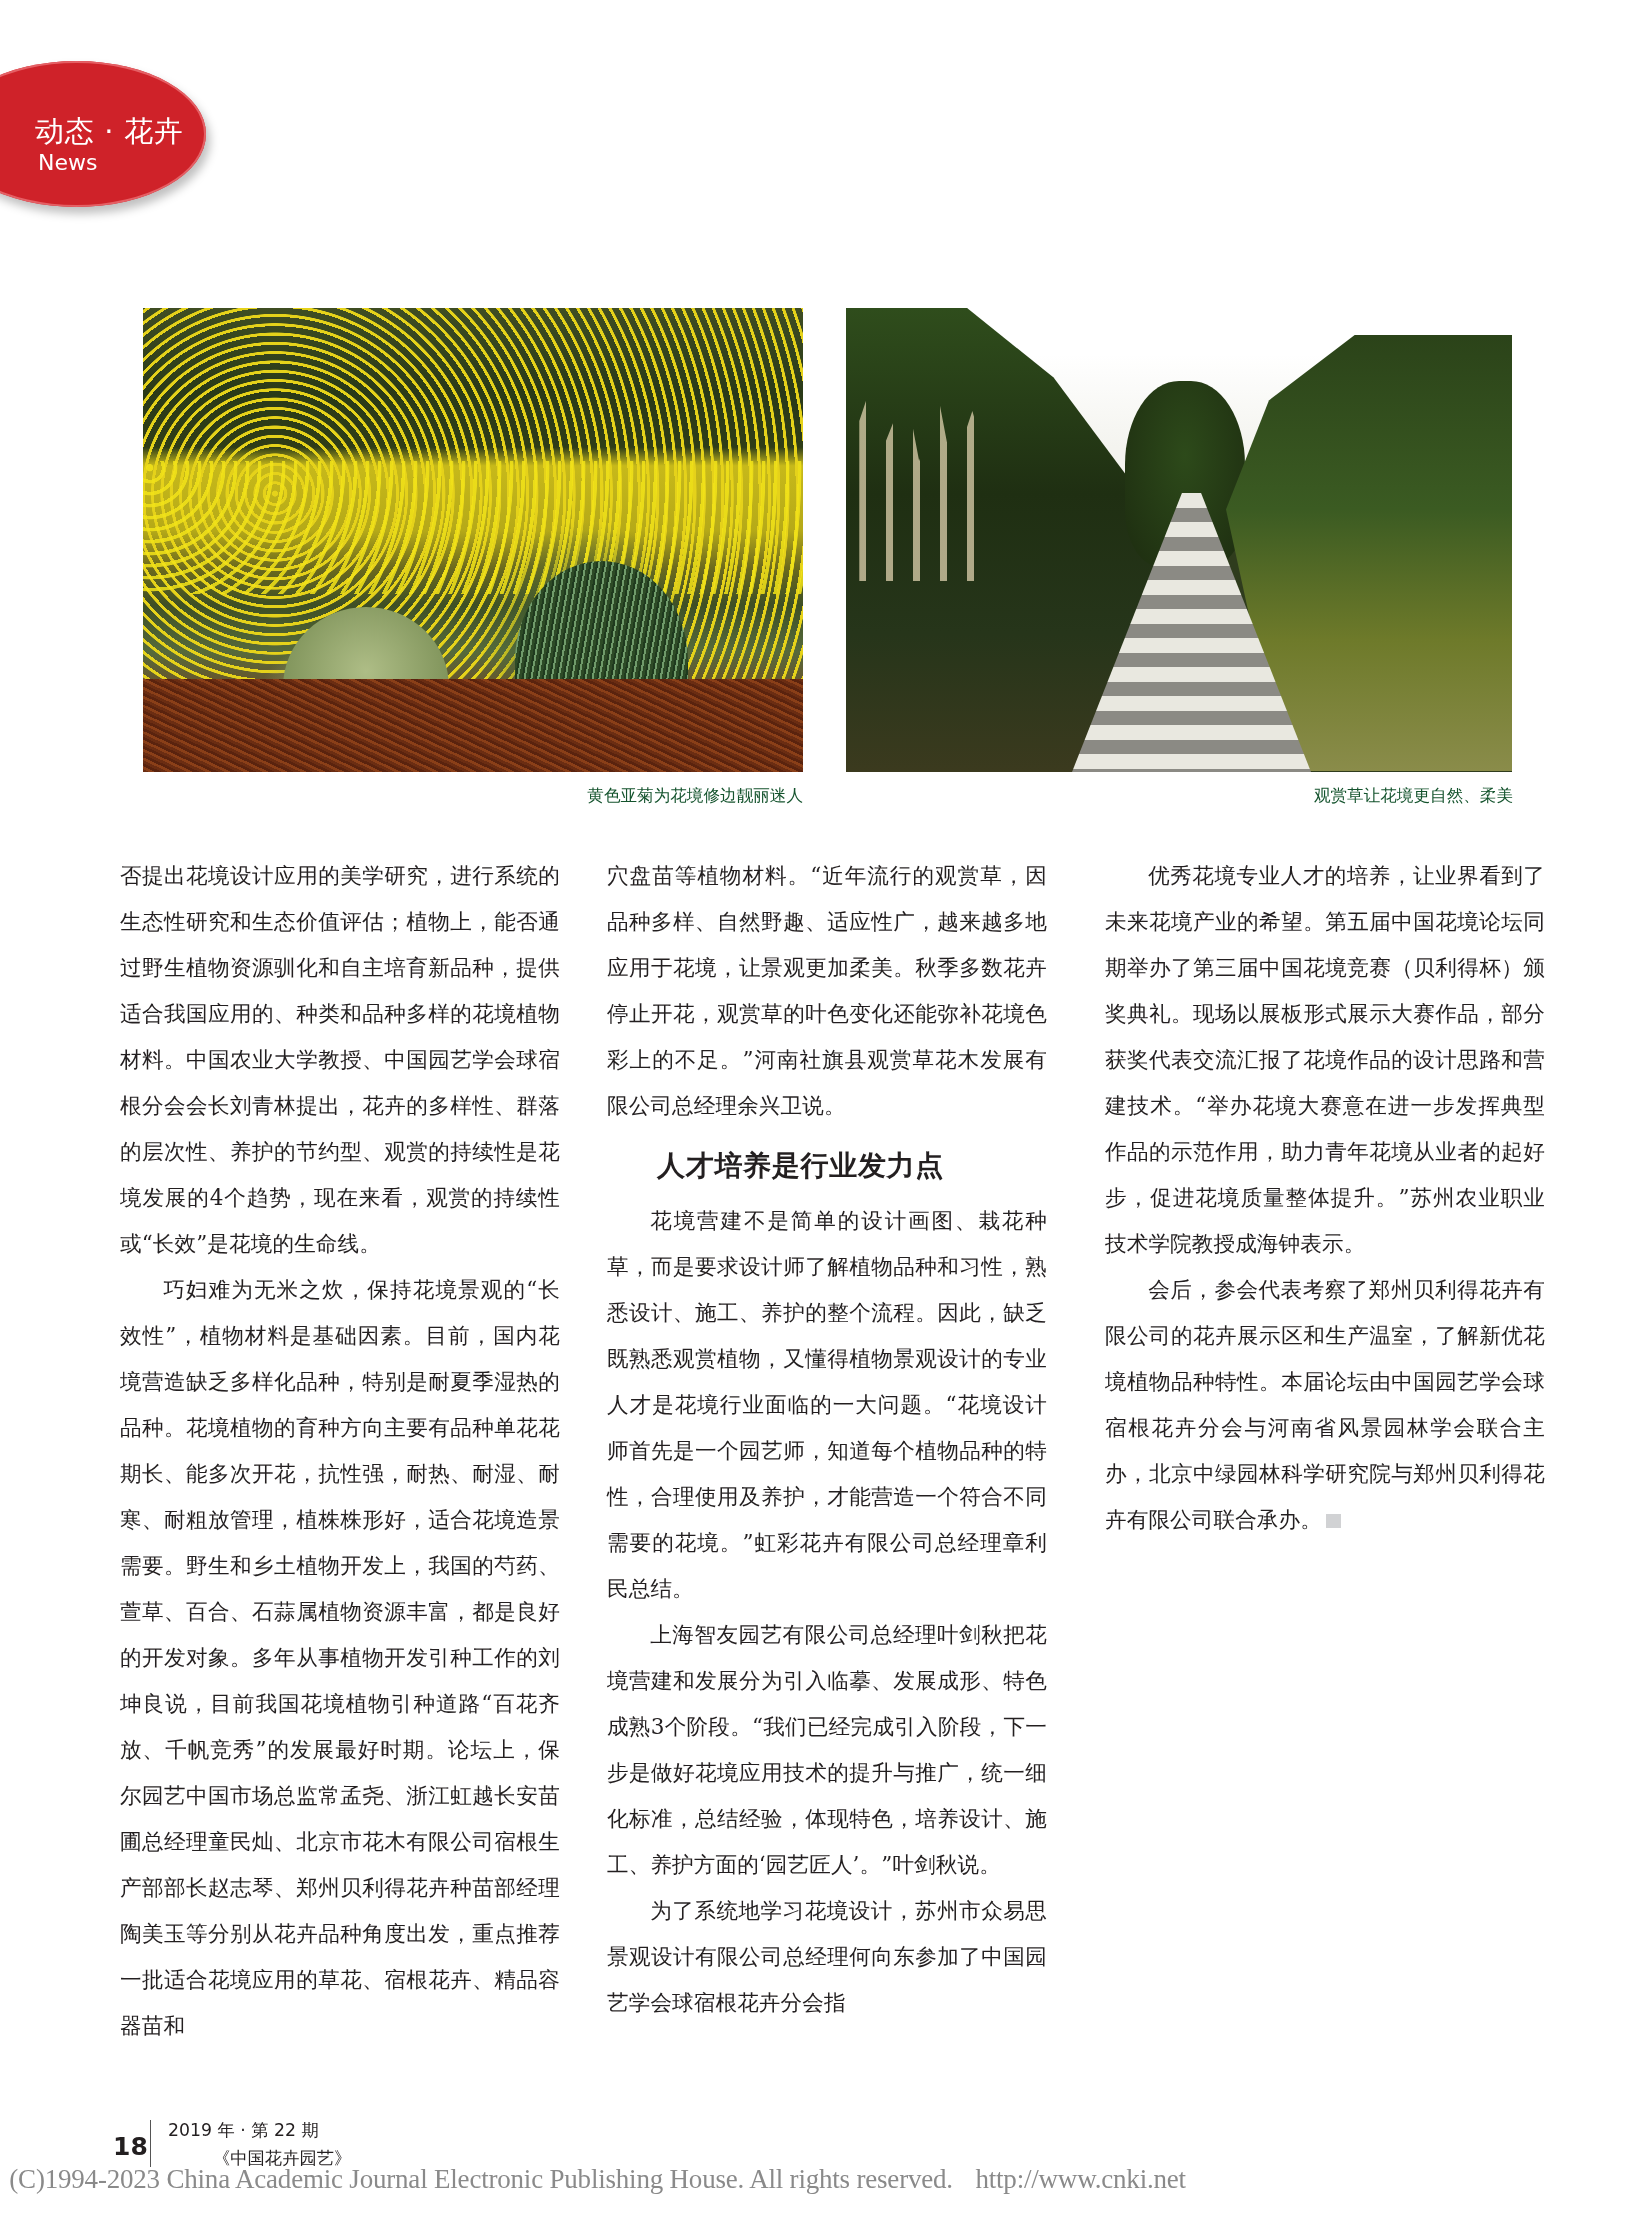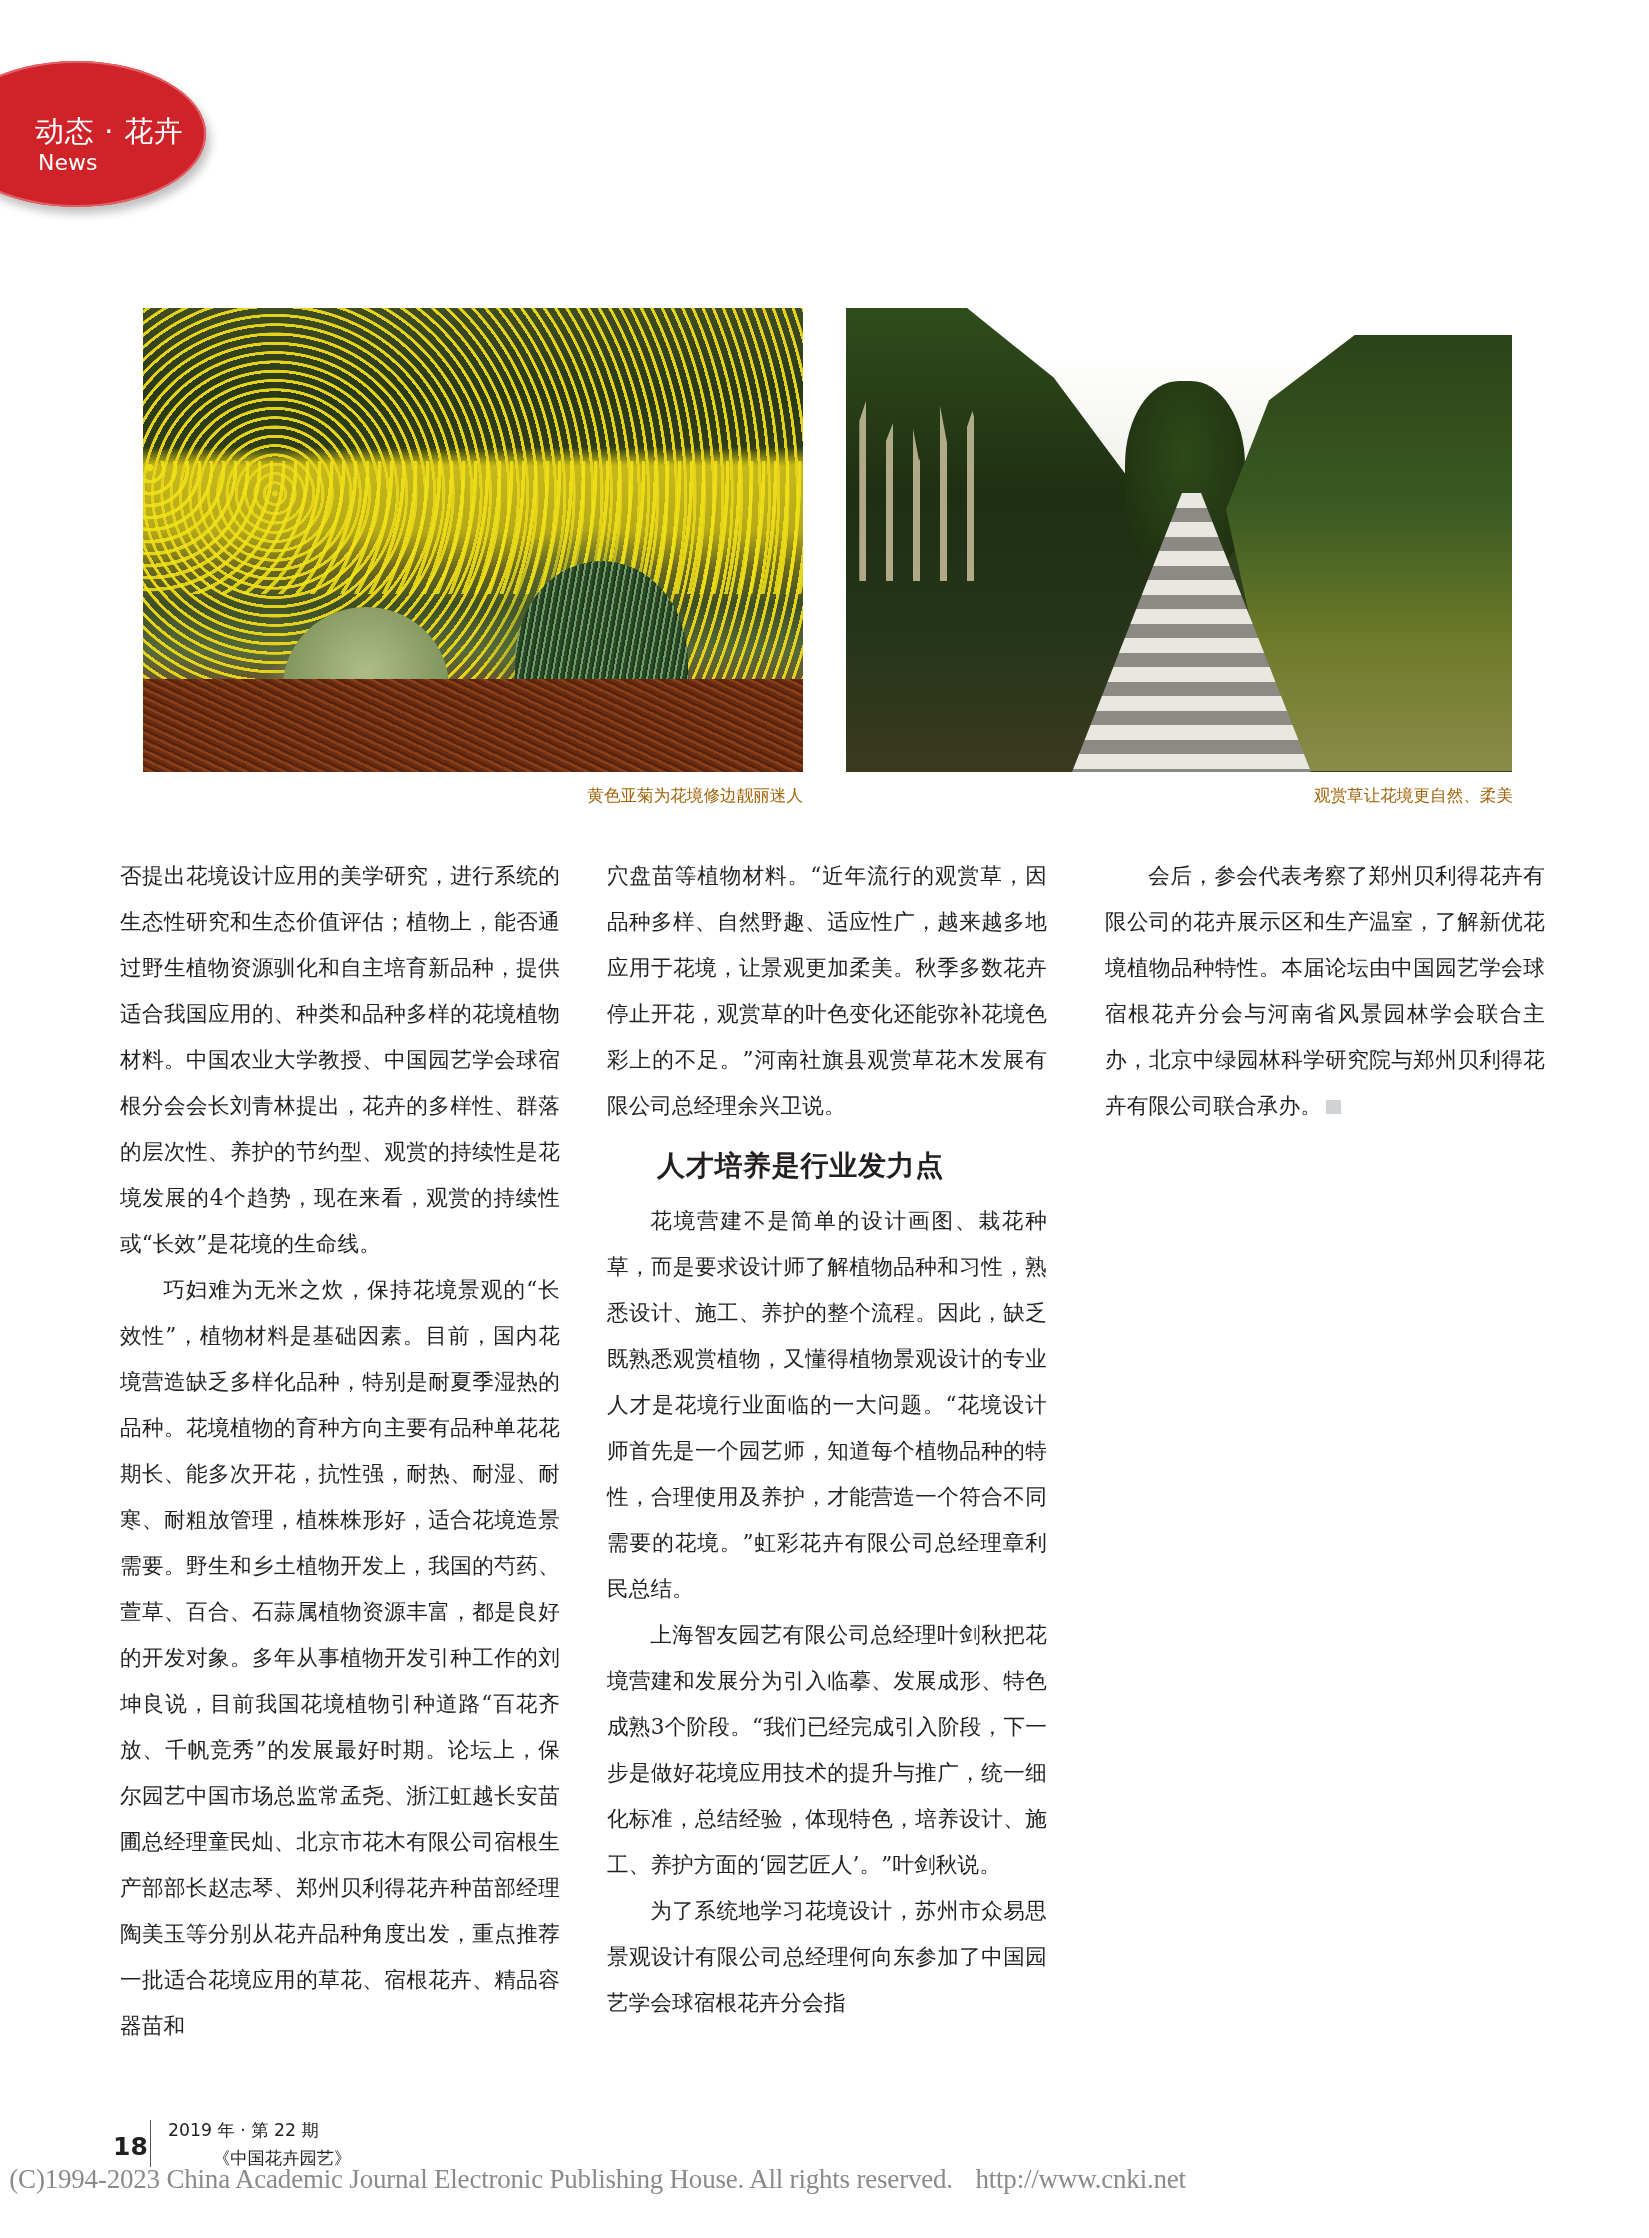--- a/index.html
+++ b/index.html
@@ -81,21 +81,21 @@
   .photo-right .pampas {
     position: absolute; left: 13.3px; top: 73px; width: 133px; height: 200px;
     background: repeating-linear-gradient(90deg, rgba(230,215,180,0.9) 0 6.7px, rgba(0,0,0,0) 6.7px 27px);
     clip-path: polygon(0 20%, 10% 0, 20% 30%, 35% 5%, 45% 40%, 60% 10%, 70% 45%, 85% 15%, 100% 50%, 100% 100%, 0 100%);
     opacity: 0.8;
   }
 
   
   .caption {
     position: absolute; top: 785px; font-family: "DejaVu Sans", "Liberation Sans", sans-serif;
-    font-size: 16.6px; color: #a16207; white-space: nowrap;
+    font-size: 16.6px; color: #14532d; white-space: nowrap;
   }
   .caption-left { left: 337px; width: 466px; text-align: right; }
   .caption-right { left: 1131px; width: 382px; text-align: right; }
 
   
   .col {
     position: absolute; top: 853px; width: 440px;
     font-size: 21.6px; line-height: 46px; text-align: justify;
     letter-spacing: 0.1px;
   }
@@ -167,20 +167,21 @@
 
 <div class="col col-2">
   <p>穴盘苗等植物材料。“近年流行的观赏草，因品种多样、自然野趣、适应性广，越来越多地应用于花境，让景观更加柔美。秋季多数花卉停止开花，观赏草的叶色变化还能弥补花境色彩上的不足。”河南社旗县观赏草花木发展有限公司总经理余兴卫说。</p>
   <div class="subhead">人才培养是行业发力点</div>
   <p class="indent">花境营建不是简单的设计画图、栽花种草，而是要求设计师了解植物品种和习性，熟悉设计、施工、养护的整个流程。因此，缺乏既熟悉观赏植物，又懂得植物景观设计的专业人才是花境行业面临的一大问题。“花境设计师首先是一个园艺师，知道每个植物品种的特性，合理使用及养护，才能营造一个符合不同需要的花境。”虹彩花卉有限公司总经理章利民总结。</p>
   <p class="indent">上海智友园艺有限公司总经理叶剑秋把花境营建和发展分为引入临摹、发展成形、特色成熟3个阶段。“我们已经完成引入阶段，下一步是做好花境应用技术的提升与推广，统一细化标准，总结经验，体现特色，培养设计、施工、养护方面的‘园艺匠人’。”叶剑秋说。</p>
   <p class="indent">为了系统地学习花境设计，苏州市众易思景观设计有限公司总经理何向东参加了中国园艺学会球宿根花卉分会指</p>
 </div>
 
 <div class="col col-3">
+  <p class="indent">优秀花境专业人才的培养，让业界看到了未来花境产业的希望。第五届中国花境论坛同期举办了第三届中国花境竞赛（贝利得杯）颁奖典礼。现场以展板形式展示大赛作品，部分获奖代表交流汇报了花境作品的设计思路和营建技术。“举办花境大赛意在进一步发挥典型作品的示范作用，助力青年花境从业者的起好步，促进花境质量整体提升。”苏州农业职业技术学院教授成海钟表示。</p>
   <p class="indent"><span>会后，参会代表考察了郑州贝利得花卉有限公司的花卉展示区和生产温室，了解新优花境植物品种特性。本届论坛由中国园艺学会球宿根花卉分会与河南省风景园林学会联合主办，北京中绿园林科学研究院与郑州贝利得花卉有限公司联合承办。</span><span class="end-mark"></span></p>
 </div>
 
 <div class="page-num">18</div>
 <div class="footer-rule"></div>
 <div class="footer-issue">2019 年 · 第 22 期</div>
 <div class="footer-journal">《中国花卉园艺》</div>
 
 <div class="copyright"><span>(C)1994-2023 China Academic Journal Electronic Publishing House. All rights reserved.</span><span class="copyright-url">http://www.cnki.net</span></div>
 

